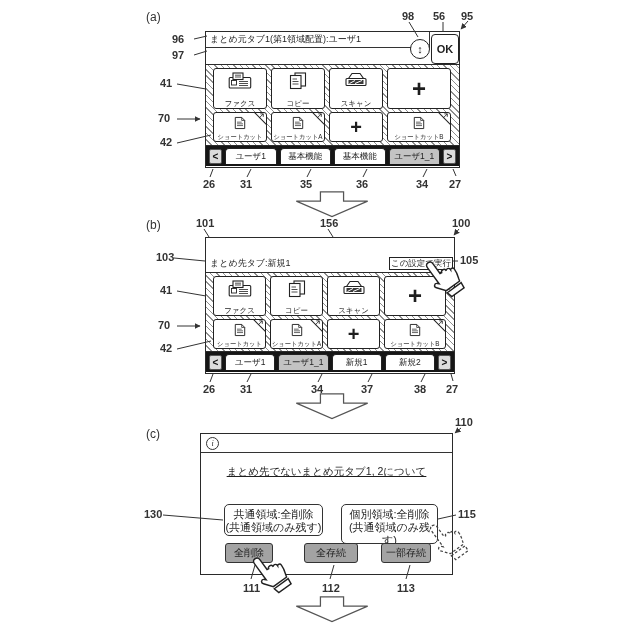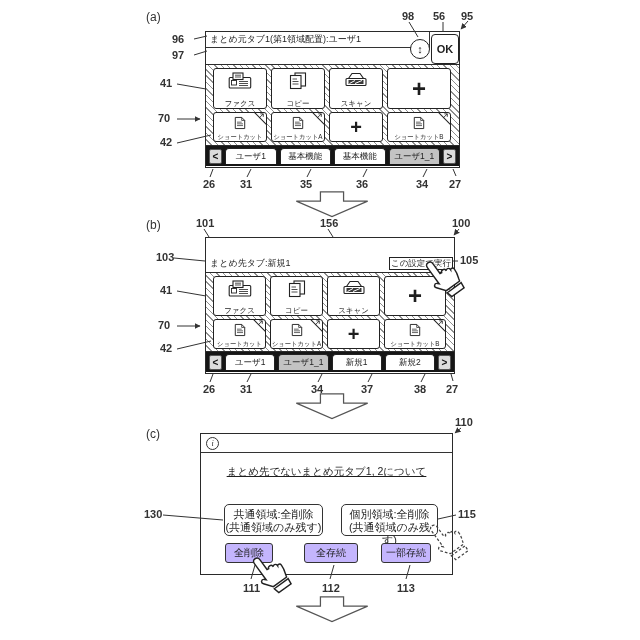--- a/index.html
+++ b/index.html
@@ -47,21 +47,21 @@
           border:1px solid #555;box-sizing:border-box;flex:none;}
   
   .titlebar{position:absolute;top:0;left:0;right:0;height:18px;border-bottom:1.2px solid #333;}
   .infocircle{position:absolute;left:5px;top:3px;width:11px;height:11px;border:1.2px solid #333;
               border-radius:50%;font-size:8px;font-style:italic;
               font-family:"Liberation Serif","DejaVu Serif",serif;
               display:flex;align-items:center;justify-content:center;line-height:1;}
   .msg{position:absolute;left:0;right:0;text-align:center;font-size:10.5px;line-height:16px;text-decoration:underline;}
   .optbox{position:absolute;border:1.5px solid #333;border-radius:5px;background:#fff;
           text-align:center;font-size:11px;line-height:13px;padding-top:3px;box-sizing:border-box;}
-  .cbtn{position:absolute;border:1.5px solid #333;border-radius:3px;background:#c4b5fd;
+  .cbtn{position:absolute;border:1.5px solid #333;border-radius:3px;background:#a3a3a3;
         text-align:center;font-size:10px;line-height:17px;box-sizing:border-box;height:20px;}
   .hand{position:absolute;z-index:10;}
   .overlay{position:absolute;left:0;top:0;z-index:6;pointer-events:none;}
   .overlay line{stroke:#333;stroke-width:1;}
 </style>
 </head>
 <body>
 
 <svg width="0" height="0" style="position:absolute" aria-hidden="true">
   <defs>
@@ -315,21 +315,21 @@
       <div class="infocircle">
           <span>i</span>
         </div>
     </div>
     <div class="msg" style="top:29px">まとめ先でないまとめ元タブ1, 2について</div>
 
     <div class="optbox" style="left:23px;top:70px;width:99px;height:32px">
       <div>共通領域:全削除</div>
       <div>(共通領域のみ残す)</div>
     </div>
-    <div class="optbox" style="left:140px;top:70px;width:97px;height:32px">
+    <div class="optbox" style="left:140px;top:70px;width:97px;height:40px">
       <div>個別領域:全削除</div>
       <div>(共通領域のみ残す)</div>
     </div>
 
     <div class="cbtn" style="left:24px;top:109px;width:48px">全削除</div>
     <div class="cbtn" style="left:103px;top:109px;width:54px">全存続</div>
     <div class="cbtn" style="left:180px;top:109px;width:50px">一部存続</div>
   </div>
 
   <div class="hand" style="left:241px;top:557px;width:36px;height:46px;transform:rotate(-36deg);transform-origin:14px 2px">

